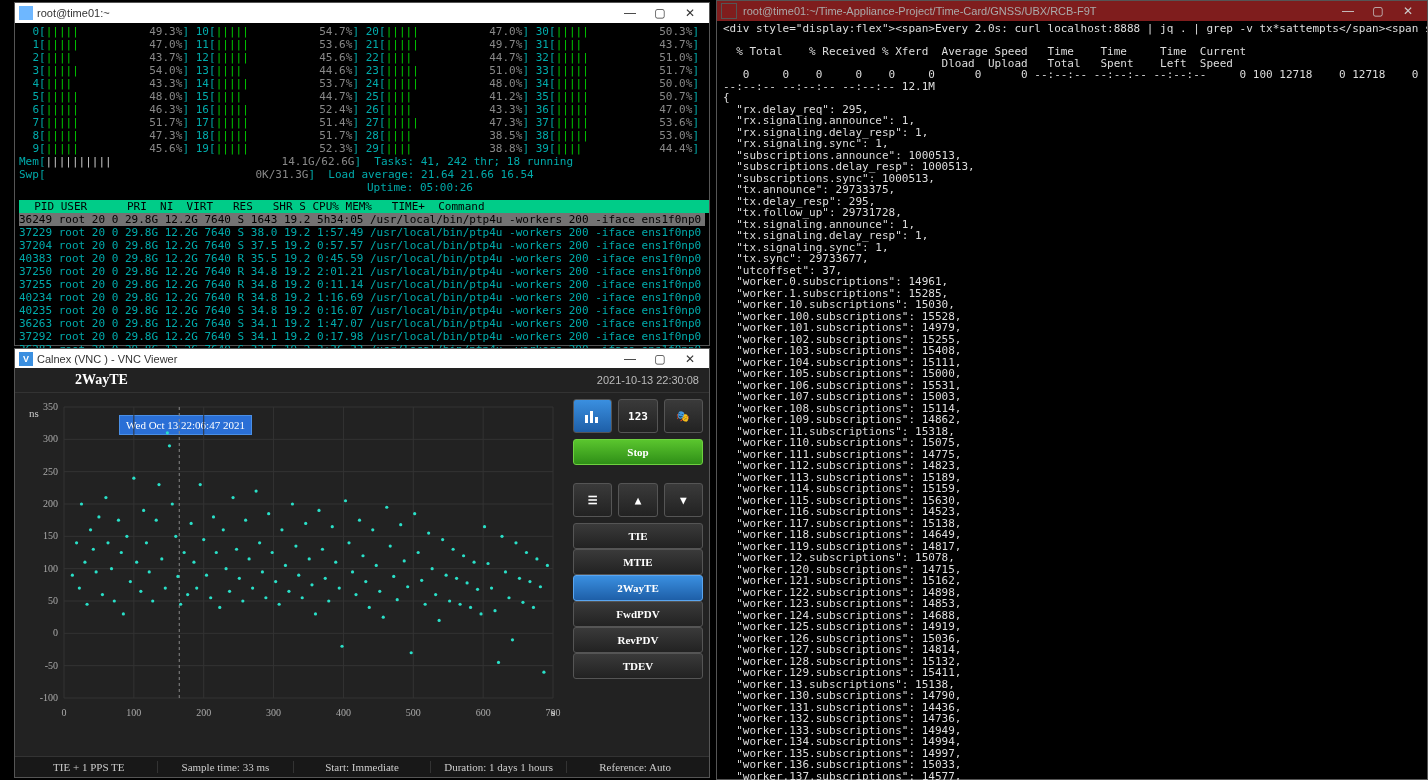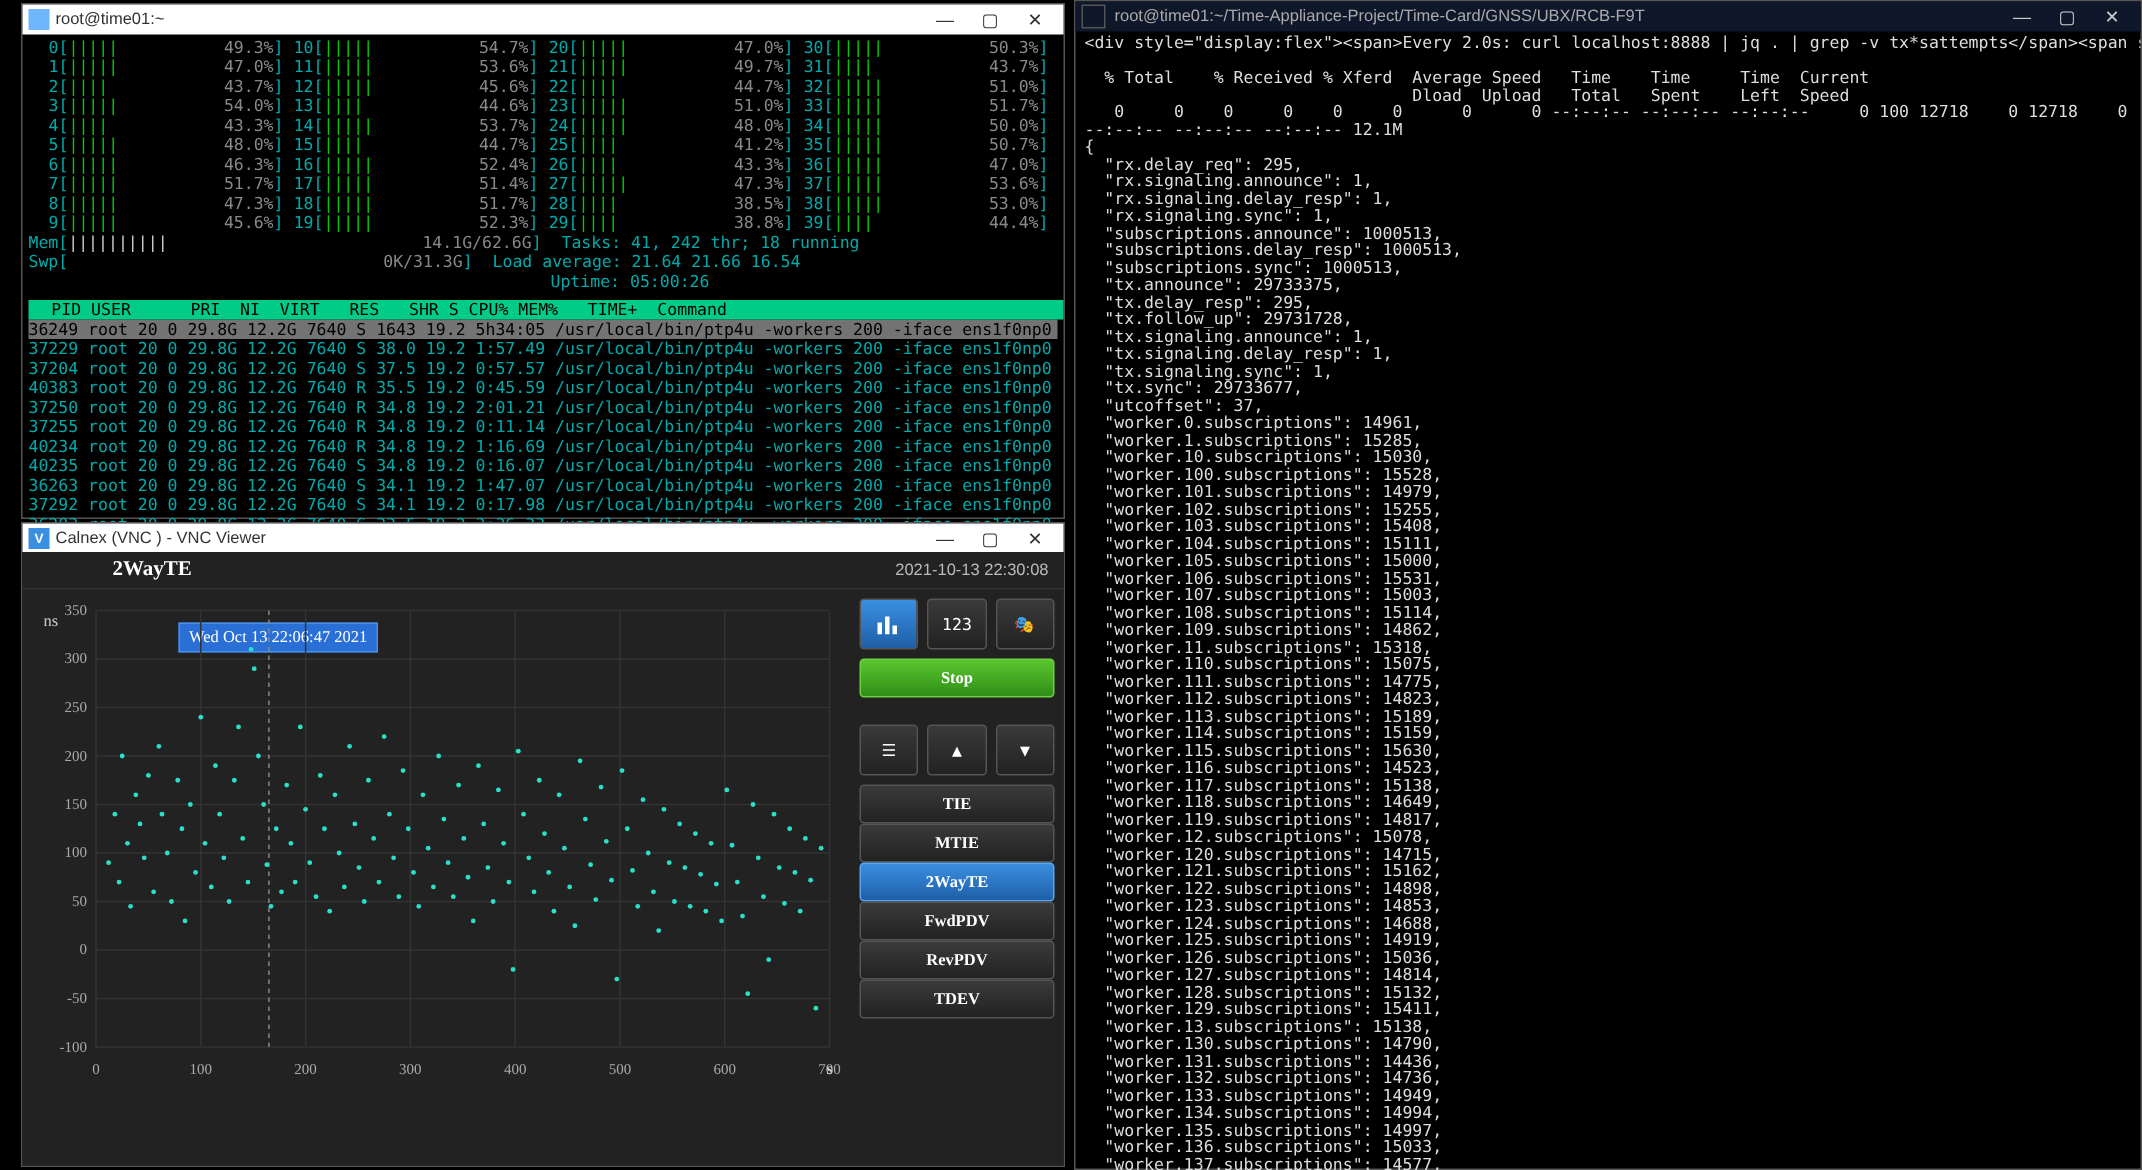--- a/index.html
+++ b/index.html
@@ -1,19 +1,19 @@
 <!DOCTYPE html>
 <html><head>
 <meta charset="utf-8">
 <style>
   html,body{margin:0;padding:0;font-family:"Consolas","Lucida Console",monospace;font-size:11px;background:#000;color:#ccc;height:100%;overflow:hidden}
   .desktop{position:relative;width:1428px;height:780px;background:#000}
   .win{position:absolute;border:1px solid #555;background:#000;box-sizing:border-box}
   .titlebar{height:20px;background:#fff;color:#333;display:flex;align-items:center;padding:0 4px;font-family:"Segoe UI",sans-serif;font-size:11px}
-  .titlebar.dark{background:#0f172a;color:#aaa}
+  .titlebar.dark{background:#7f1d1d;color:#aaa}
   .putty-icon{width:14px;height:14px;background:#6eb7ff;margin-right:4px;display:inline-block}
   .wctrls{margin-left:auto;display:flex}
   .wctrls span{width:30px;text-align:center;font-family:sans-serif;font-size:12px}
   
   .htop{padding:2px 4px;white-space:pre;line-height:13px;font-size:11px}
   .cpurow{display:flex}
   .cpucell{display:flex;width:170px}
   .cnum{color:#0aa;width:20px;text-align:right}
   .bar{color:#0aa}
   .barfill{}
@@ -37,21 +37,21 @@
   .tabs div.active{background:#3a3a3a;color:#fff}
   .plotbar{display:flex;align-items:center;padding:4px 10px;color:#ddd;font-family:Tahoma,sans-serif;background:#222;border-bottom:1px solid #333}
   .plotarea{flex:1;display:flex}
   .chart{flex:1;position:relative;margin:4px}
   svg{position:absolute}
   .side{width:130px;padding:6px;display:flex;flex-direction:column;gap:6px}
   .btn{background:linear-gradient(#3a3a3a,#222);border:1px solid #555;color:#fff;text-align:center;padding:6px 0;font:bold 11px Tahoma;border-radius:3px}
   .btn.blue{background:linear-gradient(#3a8fe0,#1e5fa8);border-color:#5aa5ef}
   .btn.green{background:linear-gradient(#5ac52e,#2f8f17);border-color:#6ed040}
   .iconrow{display:flex;gap:6px}
-  .iconrow .ibtn{flex:1;background:linear-gradient(#3a3a3a,#222);border:1px solid #555;height:32px;display:flex;align-items:center;justify-content:center;border-radius:3px;color:#fff;font-weight:normal}
+  .iconrow .ibtn{flex:1;background:linear-gradient(#3a3a3a,#222);border:1px solid #555;height:32px;display:flex;align-items:center;justify-content:center;border-radius:3px;color:#fff;font-weight:bold}
   .iconrow .ibtn.blue{background:linear-gradient(#3a8fe0,#1e5fa8)}
   .status{display:flex;background:#181818;border-top:1px solid #333;padding:4px 6px;font:11px Tahoma;color:#ccc}
   .status div{flex:1;text-align:center;border-right:1px solid #333}
   .status div:last-child{border:none}
   .tooltip{position:absolute;background:#2a6fd6;color:#fff;font:11px Tahoma;padding:3px 6px;border:1px solid #4a8fe6}
   
   .rterm{padding:2px 6px;white-space:pre;font-size:11px;line-height:11.5px;color:#ddd;overflow:hidden}
 </style>
 </head>
 <body>
@@ -298,20 +298,27 @@
           <div id="metrics">
               <div class="btn">TIE</div>
               <div class="btn">MTIE</div>
               <div class="btn blue">2WayTE</div>
               <div class="btn">FwdPDV</div>
               <div class="btn">RevPDV</div>
               <div class="btn">TDEV</div>
             </div>
         </div>
       </div>
+      <div class="status" id="status">
+          <div>TIE + 1 PPS TE</div>
+          <div>Sample time: 33 ms</div>
+          <div>Start: Immediate</div>
+          <div>Duration: 1 days 1 hours</div>
+          <div>Reference: Auto</div>
+        </div>
     </div>
   </div>
 
   <div class="win" style="left:716px;top:0;width:712px;height:780px">
     <div class="titlebar dark">
       <span style="width:14px;height:14px;border:1px solid #555;margin-right:6px"></span>
       <span>root@time01:~/Time-Appliance-Project/Time-Card/GNSS/UBX/RCB-F9T</span>
       <div class="wctrls" style="color:#ccc">
         <span>—</span>
         <span>▢</span>

